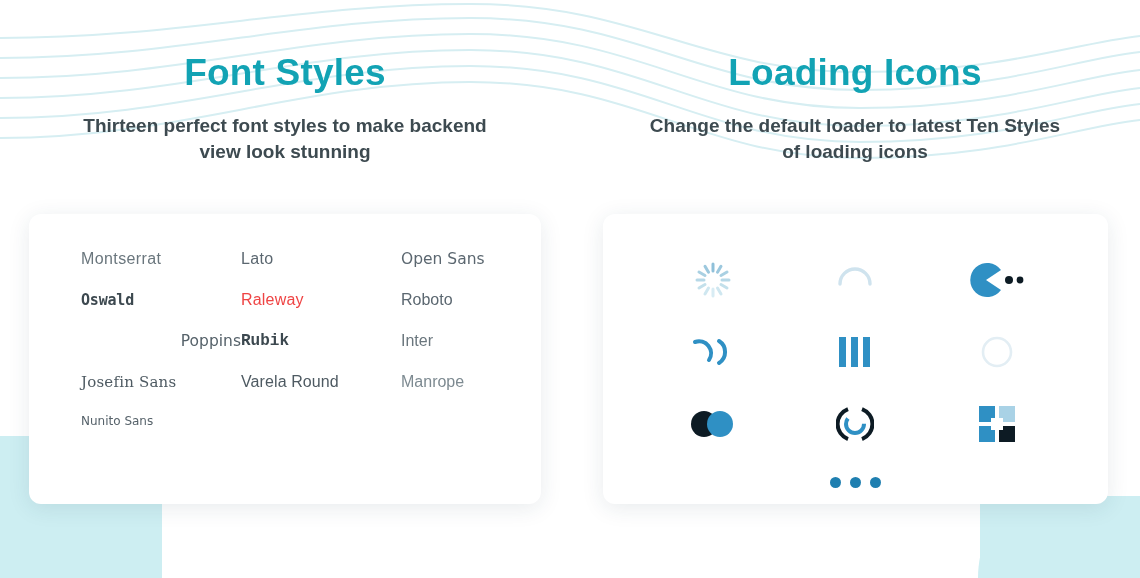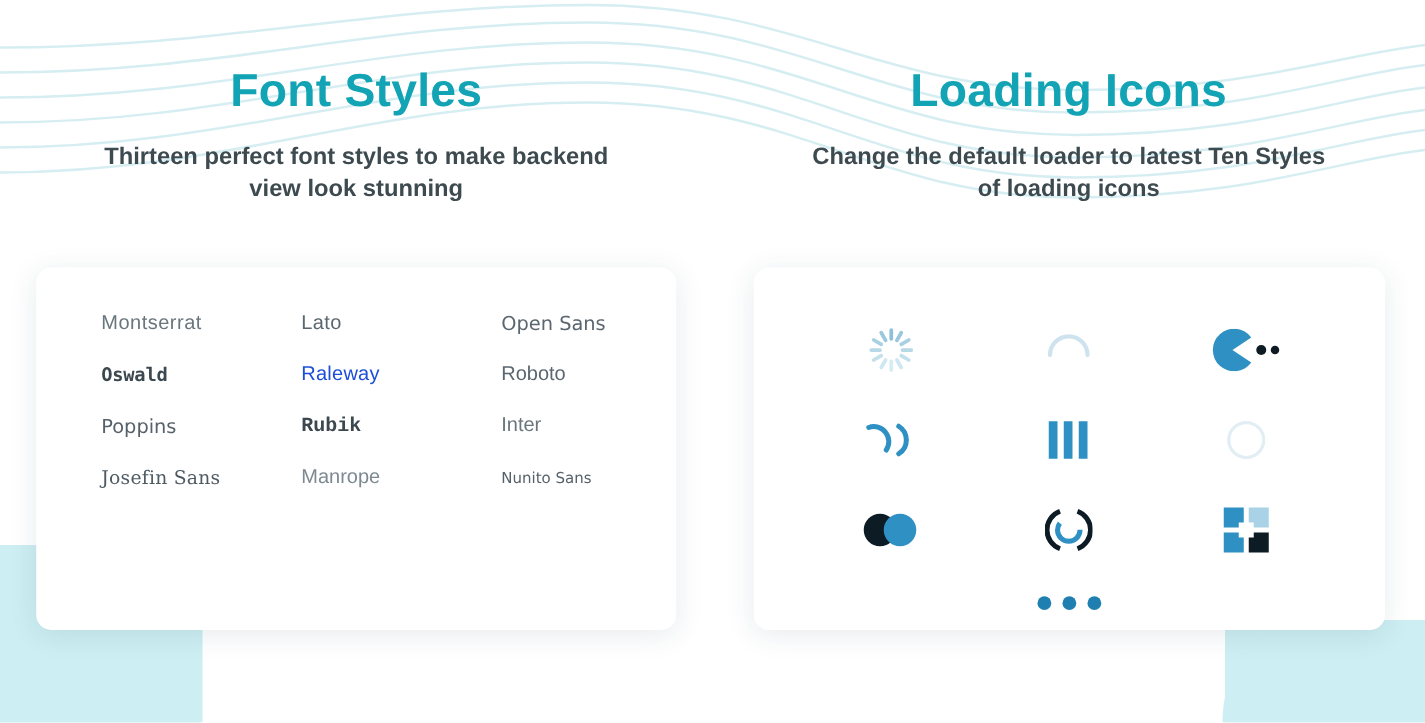--- a/index.html
+++ b/index.html
@@ -100,23 +100,23 @@
   }
   .font-item {
     font-size: 16px;
     color: #5b6770;
     white-space: nowrap;
   }
   .f-lato        { font-family: "Liberation Sans", sans-serif; letter-spacing: .3px; }
   .f-montserrat  { font-family: "Liberation Sans", sans-serif; letter-spacing: .4px; color:#6a767d; }
   .f-opensans    { font-family: "DejaVu Sans", sans-serif; font-size: 15.5px; }
   .f-oswald      { font-family: "DejaVu Sans Mono", monospace; font-weight: bold; font-size: 15px; color:#3c484f; letter-spacing:-.2px; }
-  .f-raleway     { font-family: "Liberation Sans", sans-serif; color:#1d4ed8; letter-spacing:.2px; }
+  .f-raleway     { font-family: "Liberation Sans", sans-serif; color:#ef4444; letter-spacing:.2px; }
   .f-roboto      { font-family: "Liberation Sans", sans-serif; color:#5b6770; }
-  .f-poppins     { font-family: "DejaVu Sans", sans-serif; font-size: 15.5px; color:#56626a; }
+  .f-poppins     { font-family: "DejaVu Sans", sans-serif; font-size: 15.5px; color:#56626a;text-align:right; }
   .f-rubik       { font-family: Liberation Mono, monospace; font-weight: bold; color:#3c484f; }
   .f-inter       { font-family: "Liberation Sans", sans-serif; color:#6a767d; }
   .f-josefin     { font-family: "DejaVu Serif", serif; font-size: 15px; color:#4e5a62; letter-spacing:.2px; }
   .f-varela      { font-family: "Liberation Sans", sans-serif; color:#4e5a62; letter-spacing:.1px; }
   .f-manrope     { font-family: "Liberation Sans", sans-serif; color:#7d8a91; }
   .f-nunito      { font-family: "DejaVu Sans", sans-serif; font-size: 12px; color:#56626a; }
 
   
   .loader-grid {
     display: grid;
@@ -188,20 +188,21 @@
 
         <div class="font-item f-oswald">Oswald</div>
         <div class="font-item f-raleway">Raleway</div>
         <div class="font-item f-roboto">Roboto</div>
 
         <div class="font-item f-poppins">Poppins</div>
         <div class="font-item f-rubik">Rubik</div>
         <div class="font-item f-inter">Inter</div>
 
         <div class="font-item f-josefin">Josefin Sans</div>
+        <div class="font-item f-varela">Varela Round</div>
         <div class="font-item f-manrope">Manrope</div>
 
         <div class="font-item f-nunito">Nunito Sans</div>
       </div>
     </div>
   </div>
 
   <div class="col">
     <h1 class="col-title">Loading Icons</h1>
     <p class="col-sub">Change the default loader to latest Ten Styles of loading icons</p>

